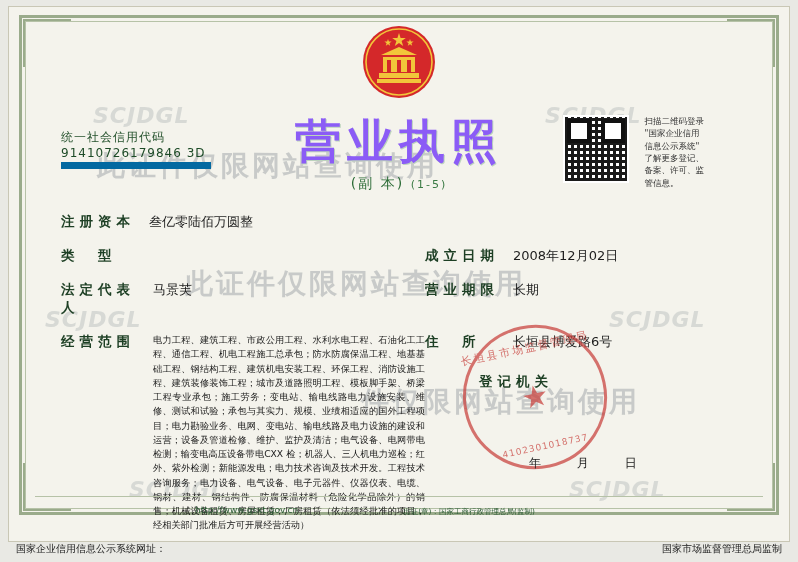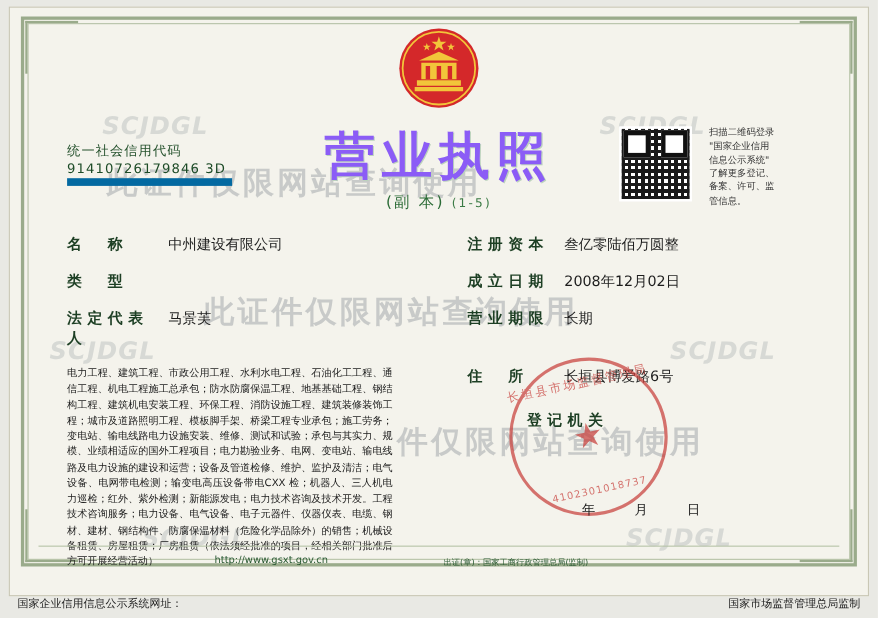--- a/index.html
+++ b/index.html
@@ -251,24 +251,20 @@
 
   <div class="title">营业执照</div>
   <div class="subtitle">
     <span>(副 本)</span>
     <span class="small">(1-5)</span>
   </div>
 
   <div class="fields">
 
     <div class="row">
-      <div class="col-left">
-        <div class="lab">名　称</div>
-        <div class="val">中州建设有限公司</div>
-      </div>
       <div class="col-right">
         <div class="lab-r">注册资本</div>
         <div class="val">叁亿零陆佰万圆整</div>
       </div>
     </div>
 
     <div class="row">
       <div class="col-left">
         <div class="lab">类　型</div>
       </div>
@@ -284,20 +280,21 @@
         <div class="val">马景芙</div>
       </div>
       <div class="col-right">
         <div class="lab-r">营业期限</div>
         <div class="val">长期</div>
       </div>
     </div>
 
     <div class="row">
       <div class="col-left">
+        <div class="lab">经营范围</div>
         <div class="scope-text">电力工程、建筑工程、市政公用工程、水利水电工程、石油化工工程、通信工程、机电工程施工总承包；防水防腐保温工程、地基基础工程、钢结构工程、建筑机电安装工程、环保工程、消防设施工程、建筑装修装饰工程；城市及道路照明工程、模板脚手架、桥梁工程专业承包；施工劳务；变电站、输电线路电力设施安装、维修、测试和试验；承包与其实力、规模、业绩相适应的国外工程项目；电力勘验业务、电网、变电站、输电线路及电力设施的建设和运营；设备及管道检修、维护、监护及清洁；电气设备、电网带电检测；输变电高压设备带电CXX 检；机器人、三人机电力巡检；红外、紫外检测；新能源发电；电力技术咨询及技术开发。工程技术咨询服务；电力设备、电气设备、电子元器件、仪器仪表、电缆、钢材、建材、钢结构件、防腐保温材料（危险化学品除外）的销售；机械设备租赁、房屋租赁；厂房租赁（依法须经批准的项目，经相关部门批准后方可开展经营活动）</div>
       </div>
       <div class="col-right">
         <div class="lab-r">住　所</div>
         <div class="val">长垣县博爱路6号</div>
       </div>
     </div>
 
   </div>
 

